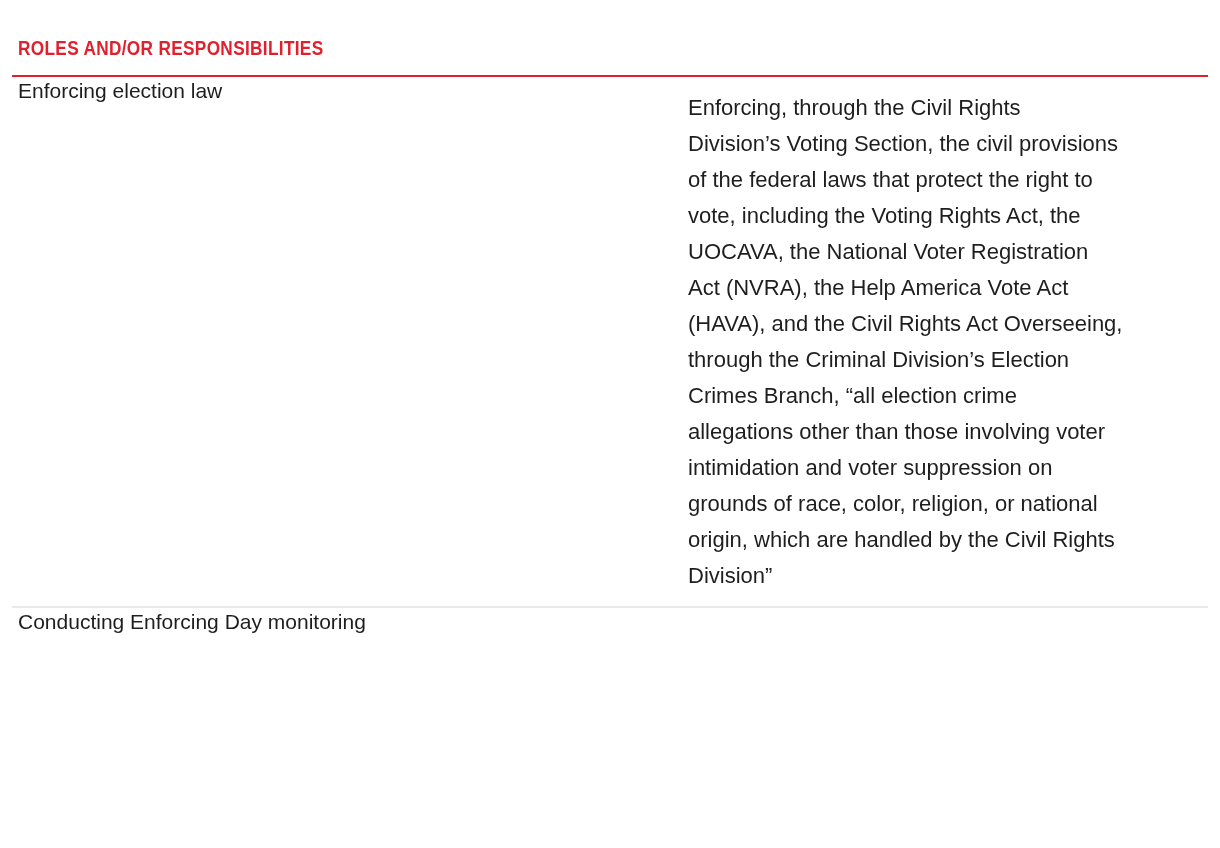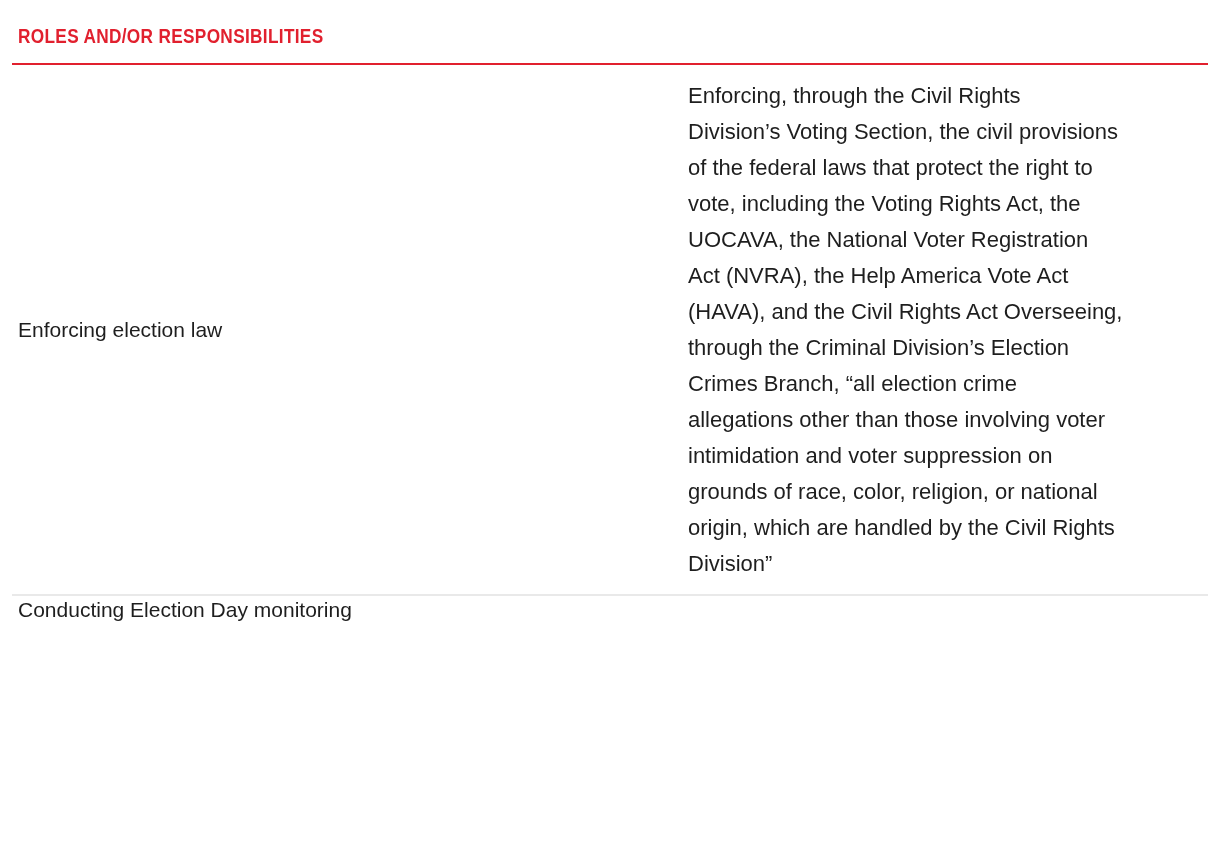--- a/index.html
+++ b/index.html
@@ -8,21 +8,21 @@
     background: #ffffff;
   }
   body {
     width: 1220px;
     height: 848px;
     overflow: hidden;
     font-family: "Liberation Sans", "DejaVu Sans", sans-serif;
     color: var(--text-color, #1e1e1e);
   }
   .table {
-    margin: 0 12px;
+    margin: 12px 12px;
   }
   .grid-row {
     display: grid;
     grid-template-columns: 676px 520px;
   }
   .header-row {
     border-bottom: 2px solid var(--header-red, #e1202e);
   }
   .header-cell {
     padding: 24px 0 15px 6px;
@@ -42,21 +42,20 @@
     padding-left: 0;
   }
   .body-row {
     border-bottom: 2px solid var(--divider-gray, #e9e9e9);
   }
   .body-row.last {
     border-bottom: none;
   }
   .role-cell {
     display: flex;
-    align-items: center;
     padding-left: 6px;
     font-size: 21px;
     line-height: 28px;
     color: var(--text-color, #1e1e1e);
   }
   .desc-cell {
     padding: 13px 0 12px 0;
     font-size: 22px;
     line-height: 36px;
     color: var(--text-color, #1e1e1e);
@@ -89,17 +88,17 @@
 Crimes Branch, “all election crime
 allegations other than those involving voter
 intimidation and voter suppression on
 grounds of race, color, religion, or national
 origin, which are handled by the Civil Rights
 Division”</div>
   </div>
 
   <div class="grid-row body-row last">
     <div class="role-cell">
-      <span>Conducting Election Day monitoring</span>
+      <span>Conducting Enforcing Day monitoring</span>
     </div>
   </div>
 
 </div>
 
 </body></html>

